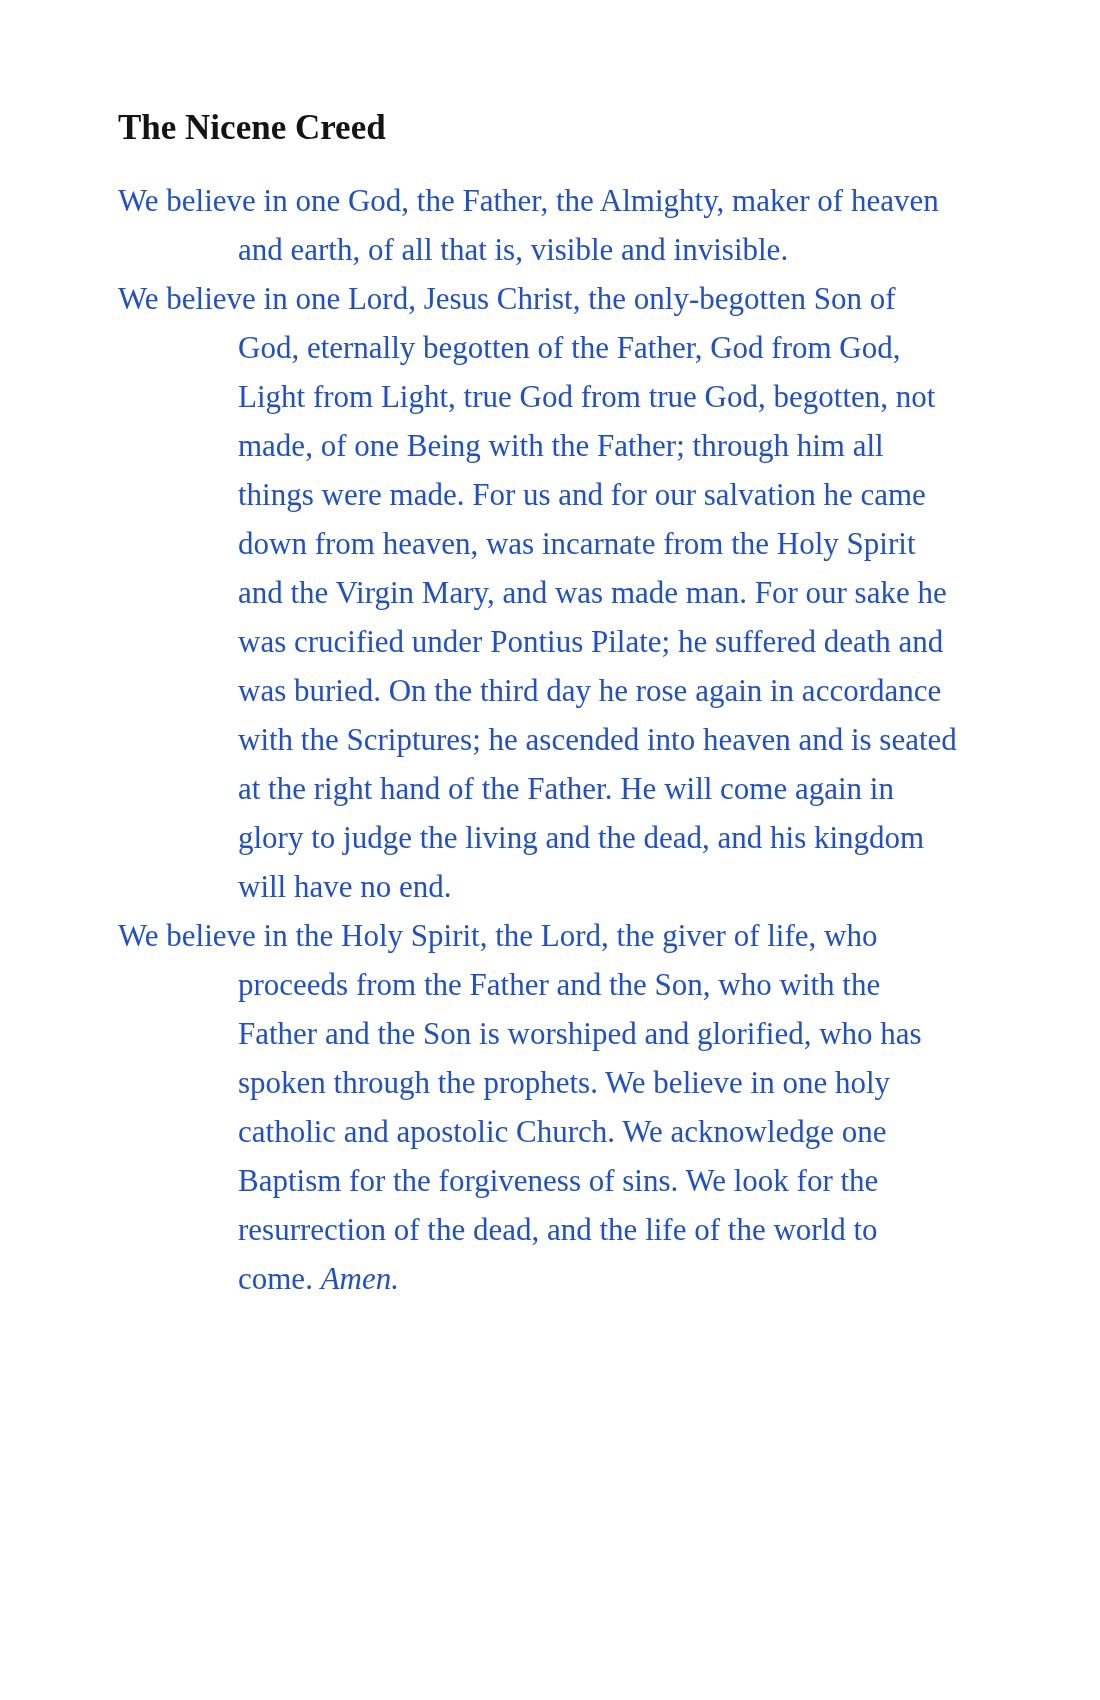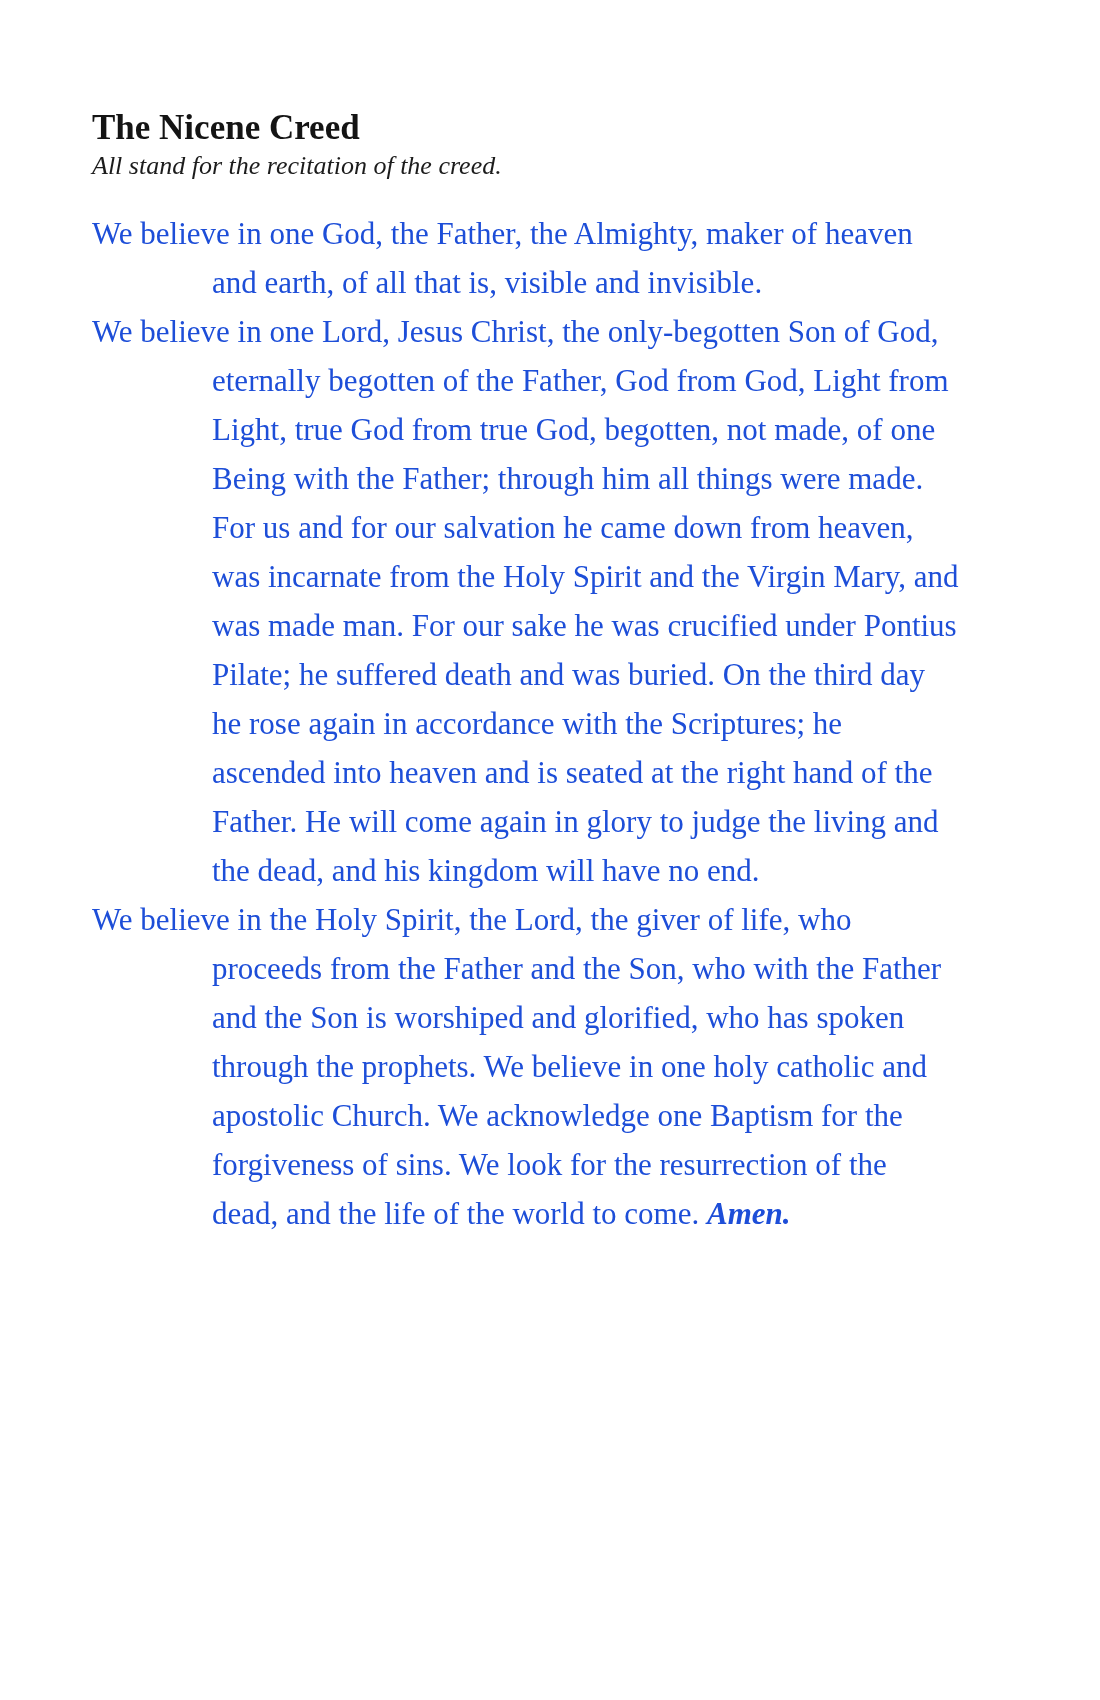--- a/index.html
+++ b/index.html
@@ -11,21 +11,21 @@
     width: 1100px;
     height: 1700px;
     overflow: hidden;
     font-family: "Liberation Serif", serif;
     color: #181818;
   }
   .page {
     box-sizing: border-box;
     width: 1100px;
     height: 1700px;
-    padding: 108px 140px 0 92px;
+    padding: 108px 140px 0 118px;
     background: #ffffff;
   }
   .doc-title {
     margin: 0;
     font-size: 35px;
     line-height: 1.15;
     font-weight: bold;
     color: #141414;
     letter-spacing: 0;
   }
@@ -42,32 +42,31 @@
     line-height: 49px;
     color: #1d4ed8;
   }
   .creed-paragraph {
     margin: 0;
     padding-left: 120px;
     text-indent: -120px;
     max-width: 880px;
   }
   .amen {
-    font-weight: bold;
+    font-weight: normal;
     font-style: italic;
   }
 </style>
 </head>
 <body>
 
 <div class="page">
 
   <h1 class="doc-title">The Nicene Creed</h1>
 
-  <p class="doc-rubric">All stand for the recitation of the creed.</p>
 
   <div class="creed-body">
 
     <p class="creed-paragraph">We believe in one God, the Father, the Almighty, maker of heaven and earth, of all that is, visible and invisible.</p>
 
     <p class="creed-paragraph">We believe in one Lord, Jesus Christ, the only-begotten Son of God, eternally begotten of the Father, God from God, Light from Light, true God from true God, begotten, not made, of one Being with the Father; through him all things were made. For us and for our salvation he came down from heaven, was incarnate from the Holy Spirit and the Virgin Mary, and was made man. For our sake he was crucified under Pontius Pilate; he suffered death and was buried. On the third day he rose again in accordance with the Scriptures; he ascended into heaven and is seated at the right hand of the Father. He will come again in glory to judge the living and the dead, and his kingdom will have no end.</p>
 
     <p class="creed-paragraph"><span>We believe in the Holy Spirit, the Lord, the giver of life, who proceeds from the Father and the Son, who with the Father and the Son is worshiped and glorified, who has spoken through the prophets. We believe in one holy catholic and apostolic Church. We acknowledge one Baptism for the forgiveness of sins. We look for the resurrection of the dead, and the life of the world to come. </span><span class="amen">Amen.</span></p>
 
   </div>

